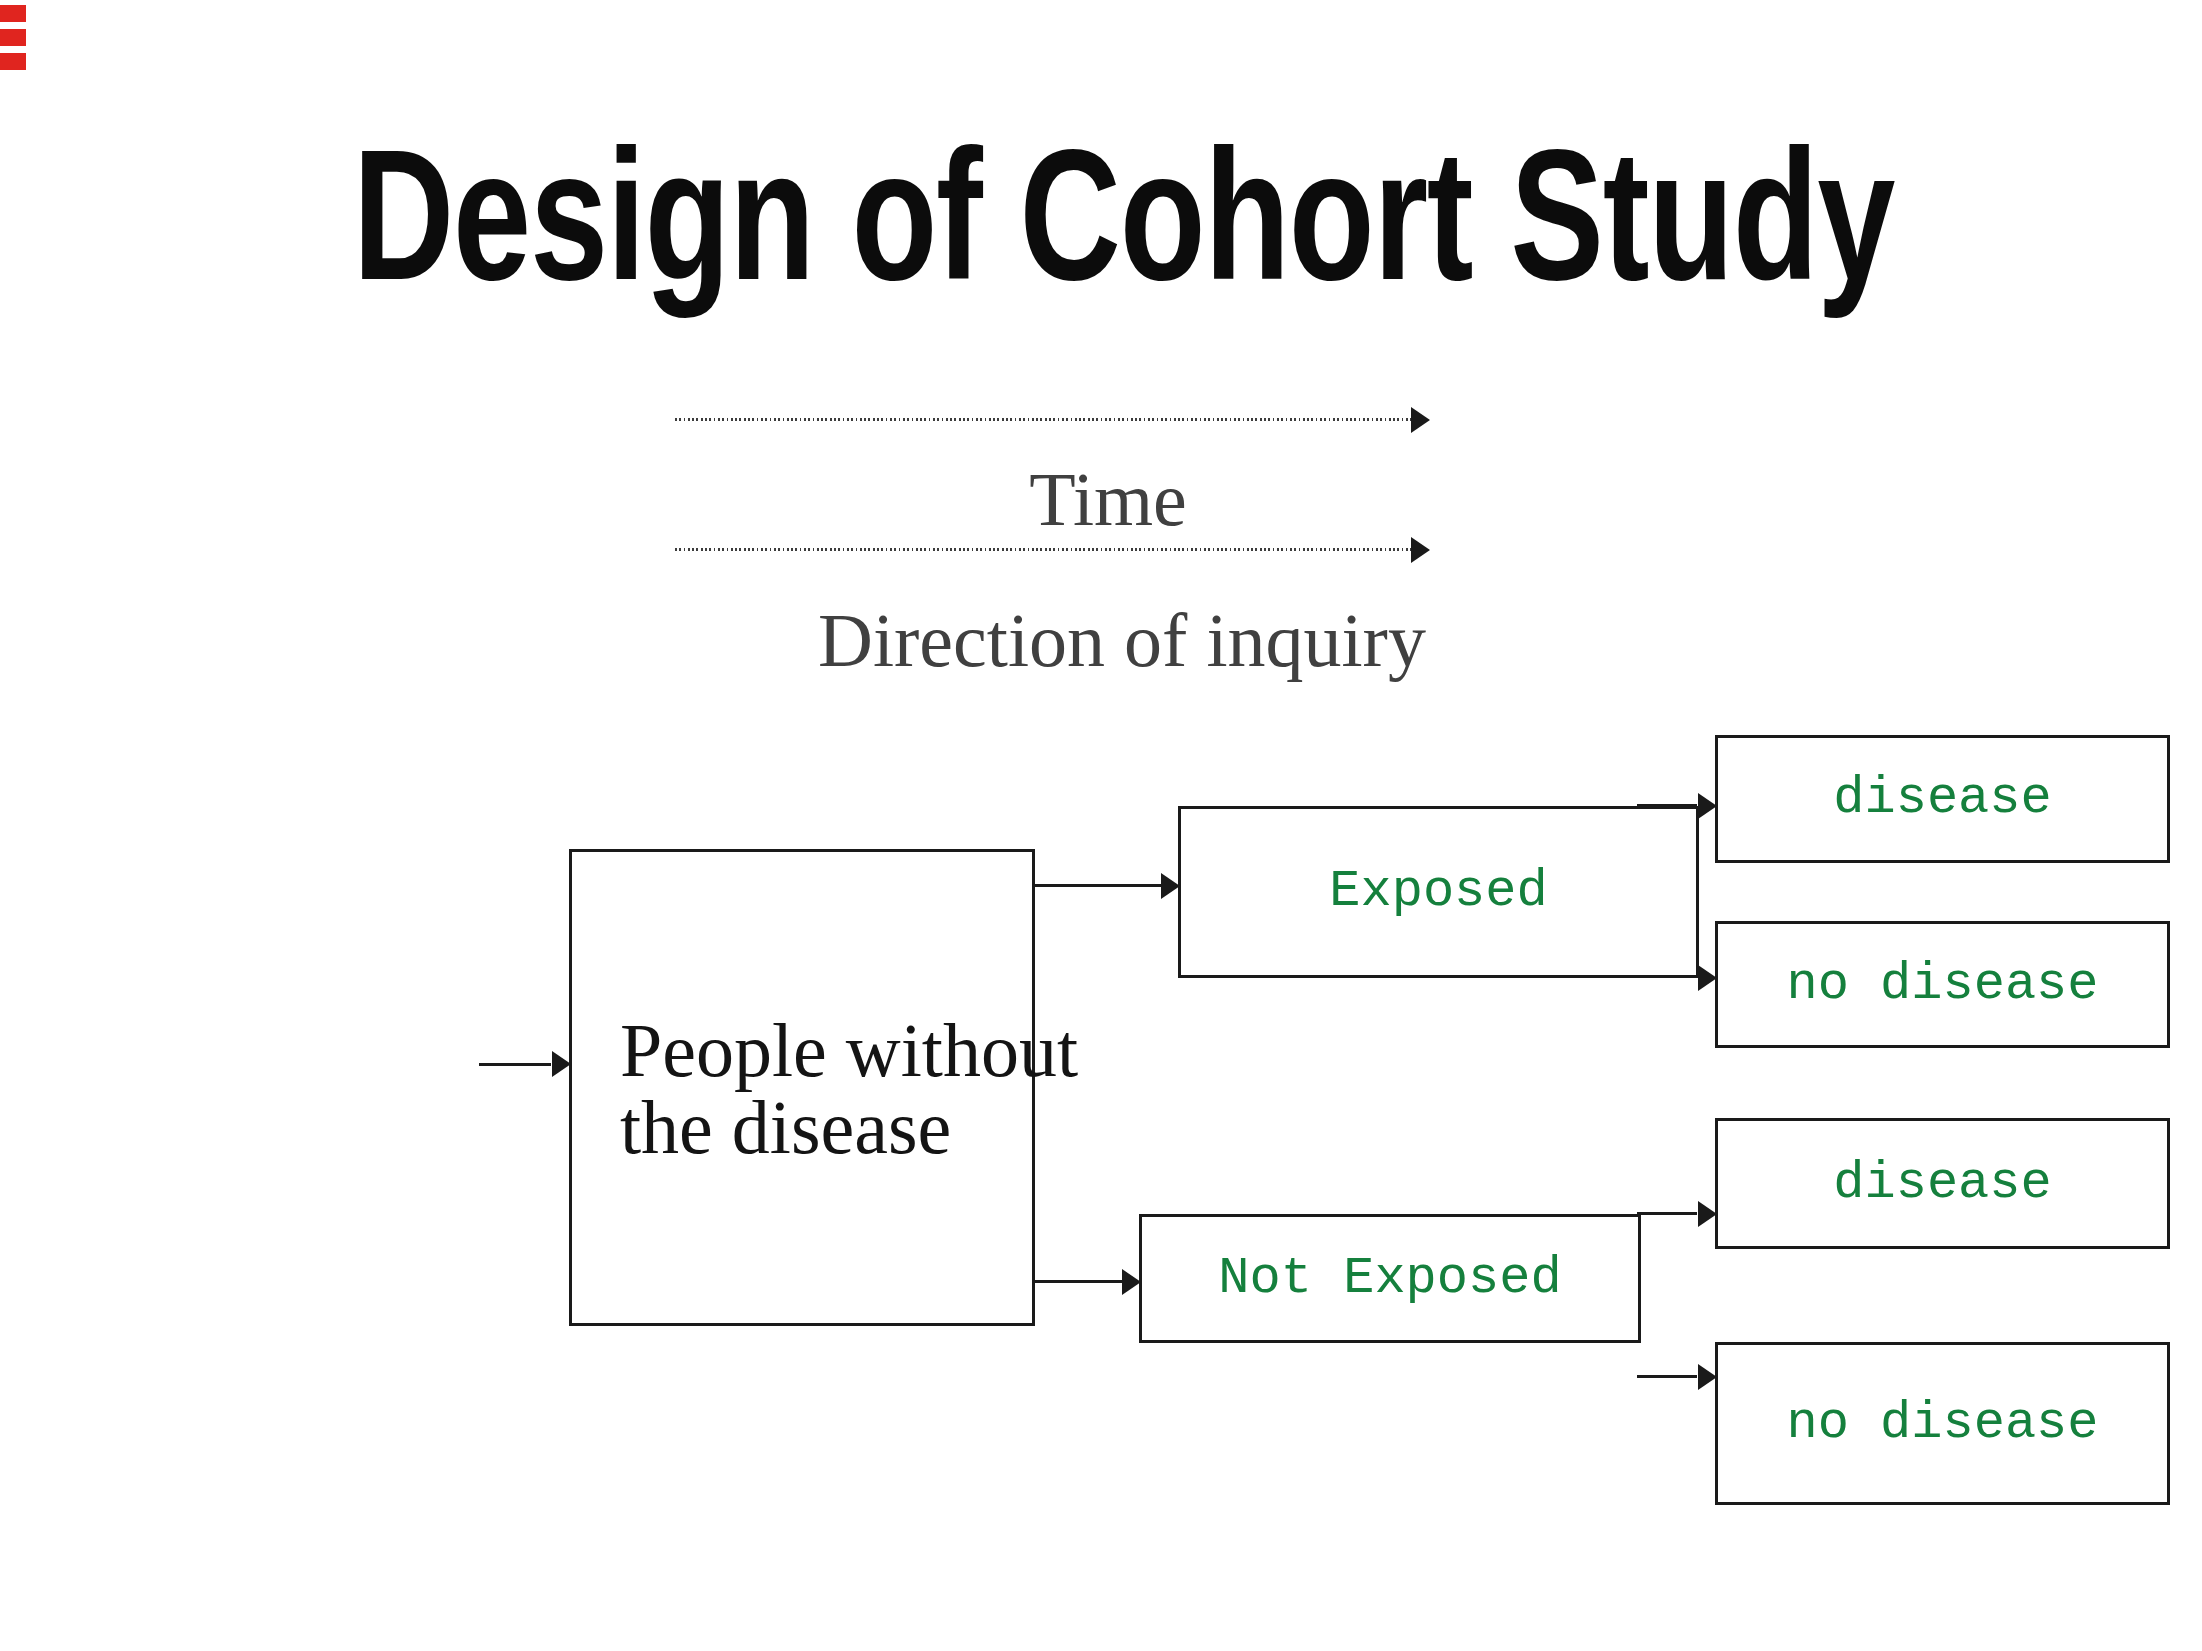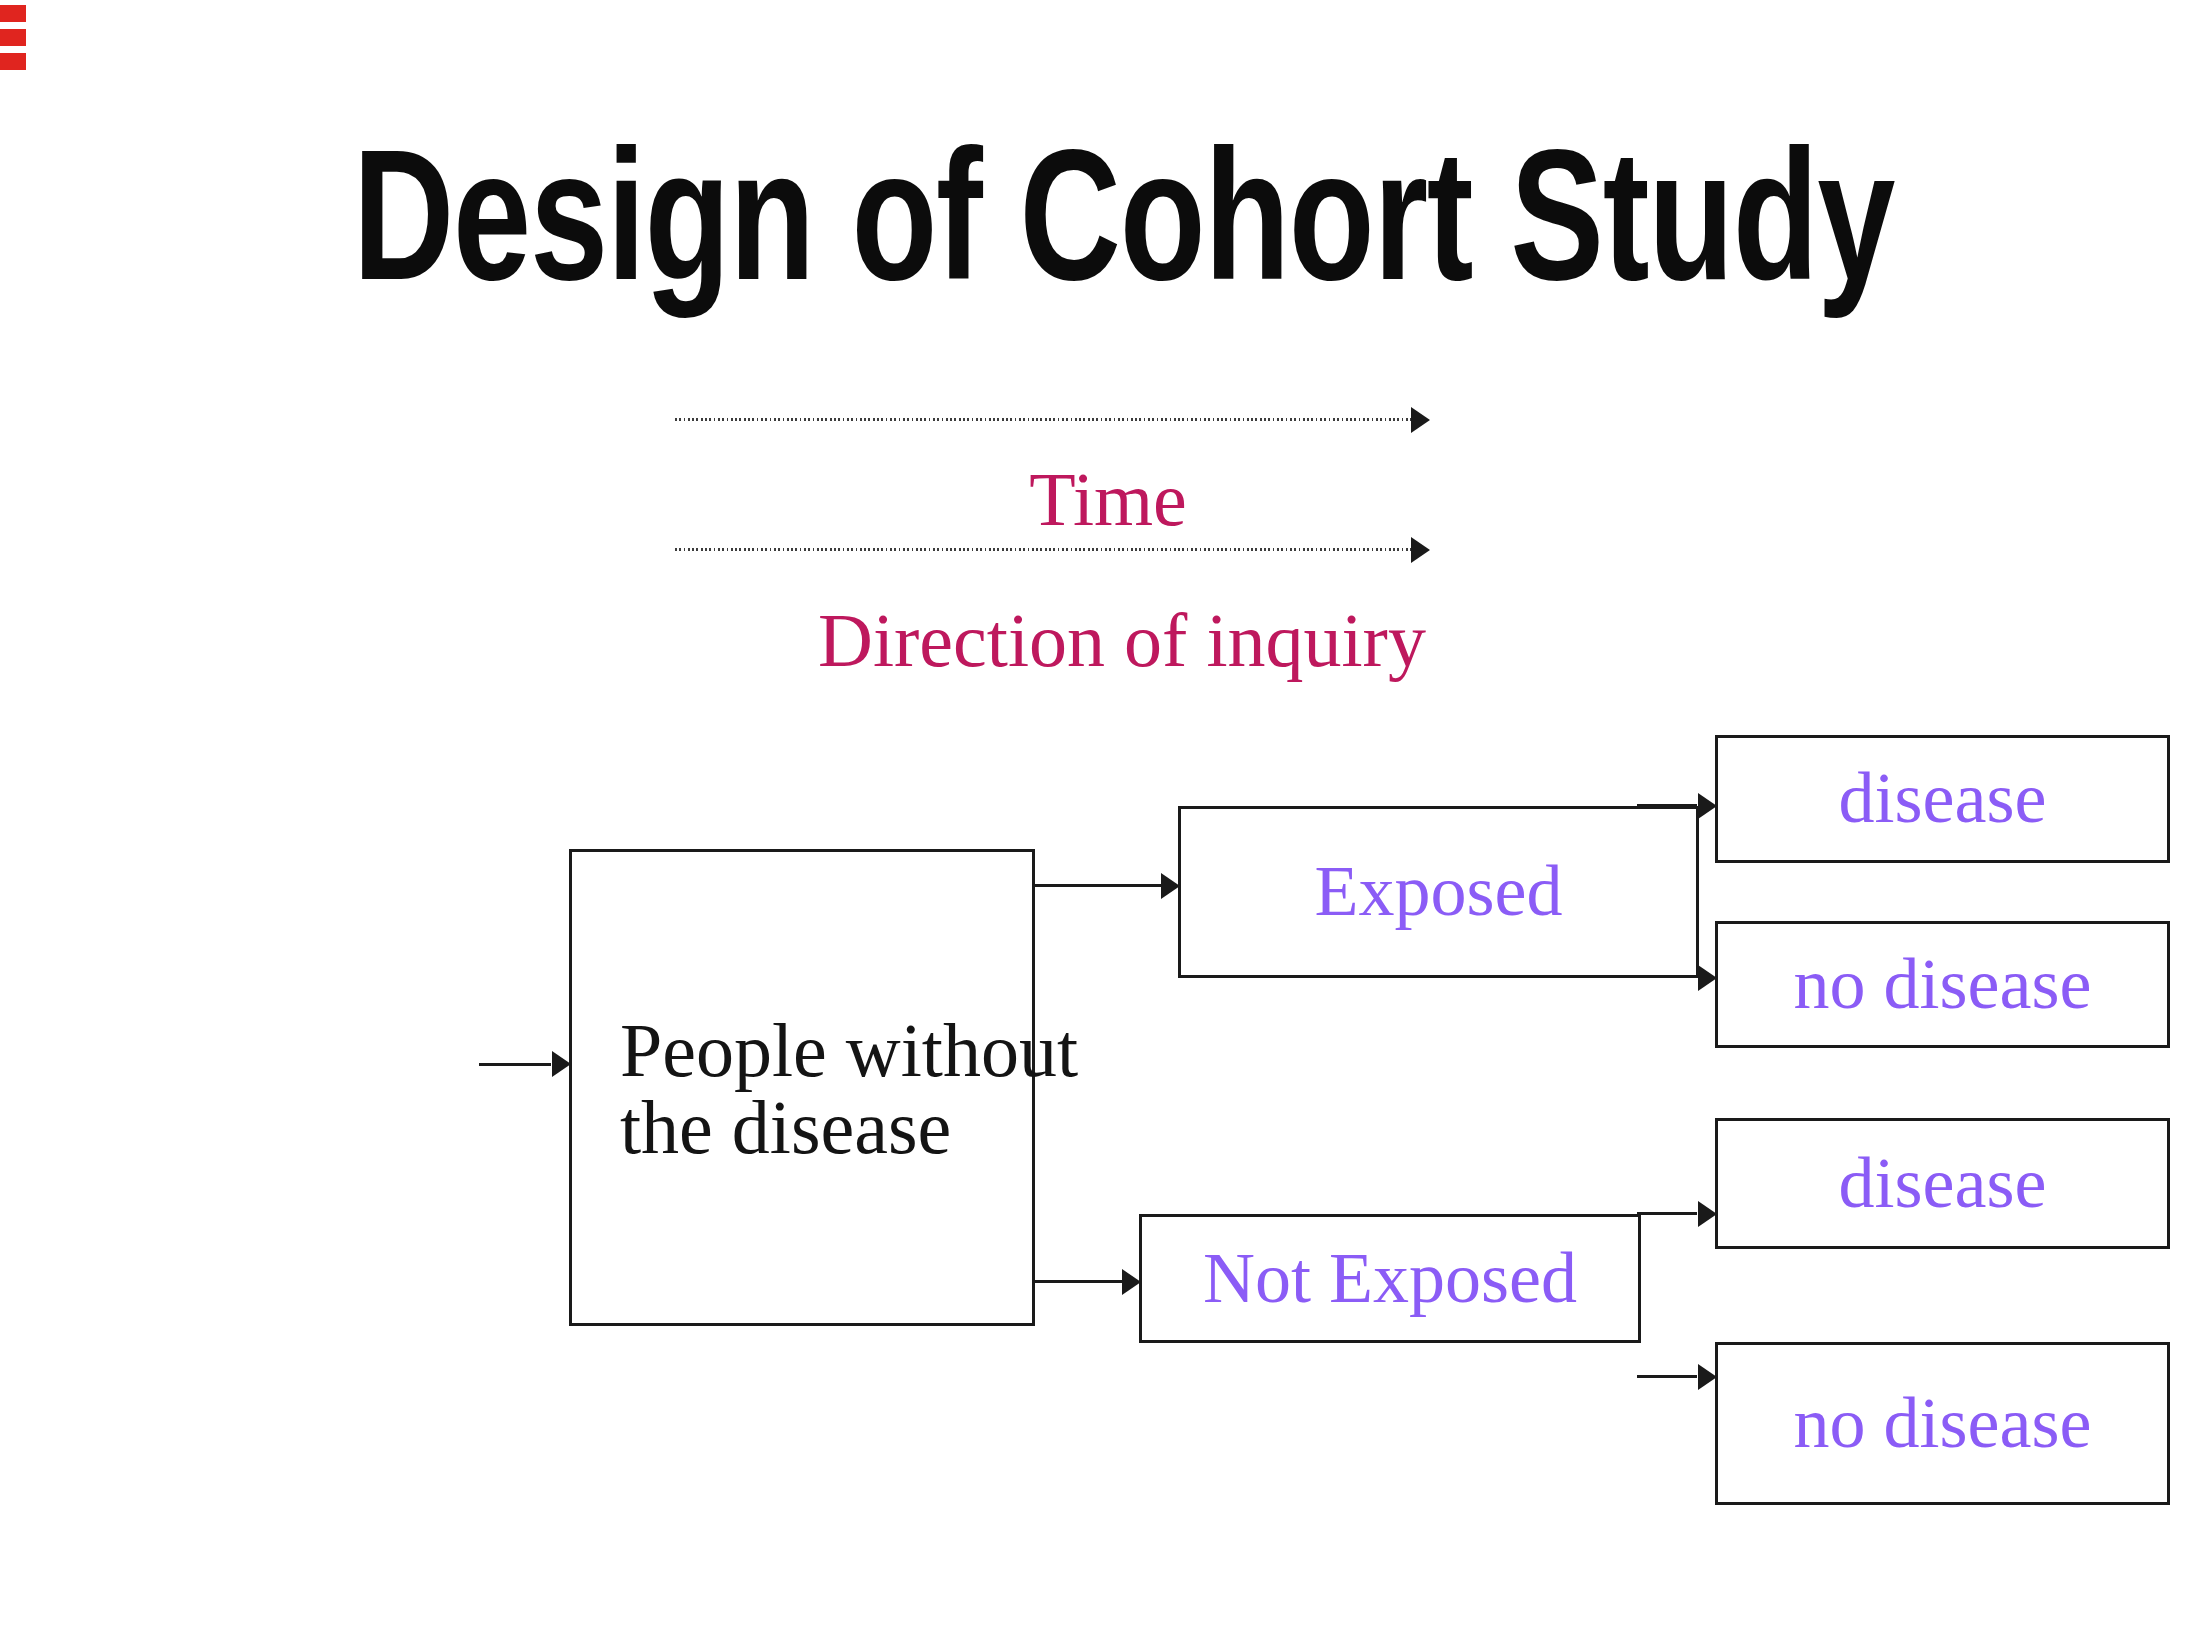--- a/index.html
+++ b/index.html
@@ -24,23 +24,23 @@
   
   .hline{position:absolute;height:3.4px;background:#1a1a1a;}
   .head{position:absolute;width:0;height:0;
         border-left:19px solid #1a1a1a;border-top:13px solid transparent;border-bottom:13px solid transparent;}
 
   
   .ellipse{position:absolute;border:2.6px solid #1a1a1a;border-radius:50%;background:#fff;
            display:flex;align-items:center;justify-content:center;}
   .nbox{position:absolute;border:3.4px solid #1a1a1a;background:#fff;box-sizing:border-box;
         display:flex;align-items:center;justify-content:center;}
-  .nlabel{font-size:72px;line-height:1.02;color:#8b5cf6;white-space:pre-line;}
+  .nlabel{font-size:52px;line-height:1.02;color:#15803d;white-space:pre-line;font-family:Liberation Mono, monospace;}
 
-  .free-label{position:absolute;font-size:76px;line-height:1;color:#be185d;text-align:center;white-space:nowrap;}
+  .free-label{position:absolute;font-size:76px;line-height:1;color:#404040;text-align:center;white-space:nowrap;}
   .cohort-text{position:absolute;left:592px;top:1012px;font-size:76px;line-height:77px;
                white-space:pre-line;color:#141414;margin-left:28px;}
 </style>
 </head>
 <body>
 
 <div class="slide">
 
   <div>
     <div class="red-mark" style="top:5.2px;"></div>

